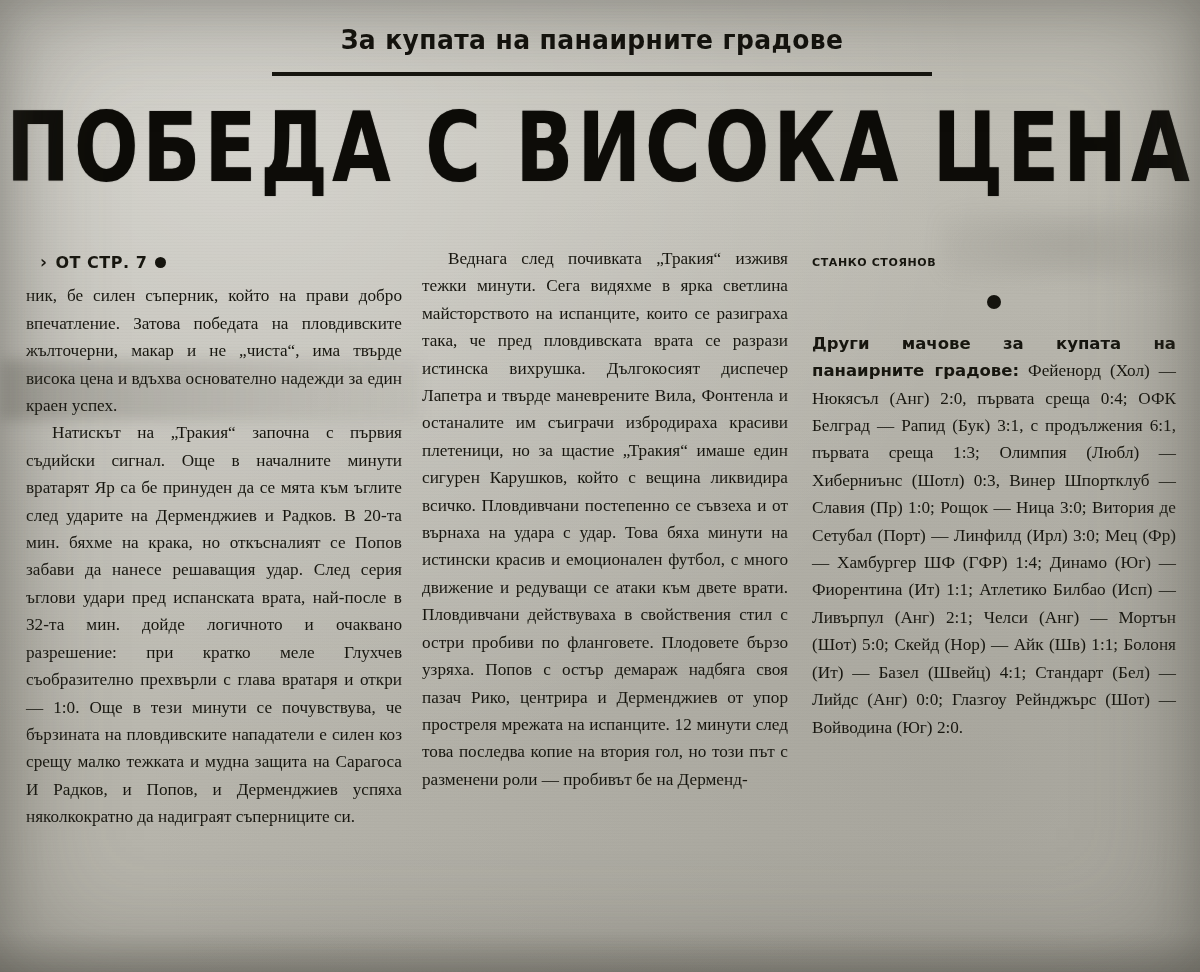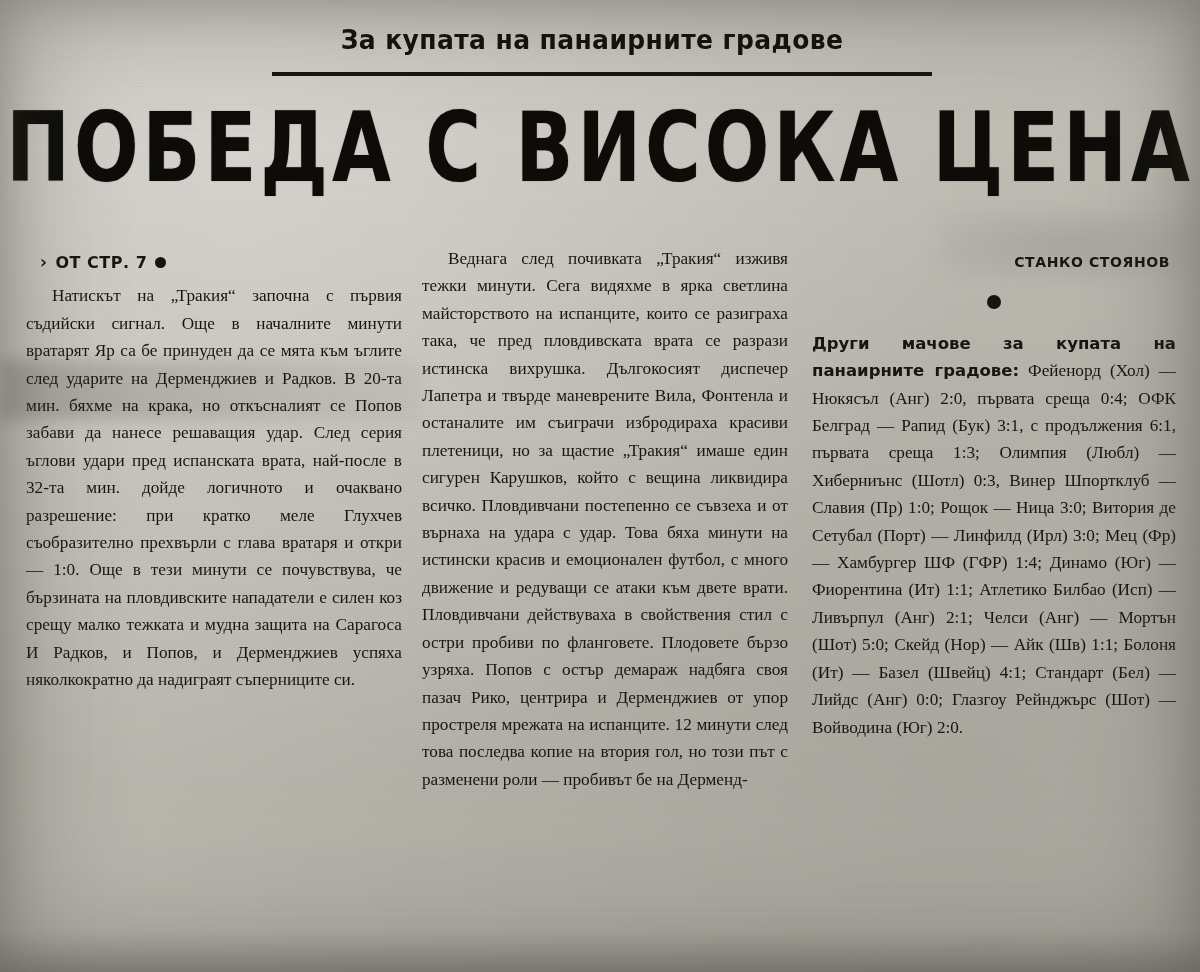--- a/index.html
+++ b/index.html
@@ -120,29 +120,28 @@
     display: inline-block;
     width: 11px; height: 11px;
     border-radius: 50%;
     background: #15140e;
   }
 
   p.para {
     margin: 0;
     text-indent: 0;
   }
-  p.para + p.para { margin-top: 8px; }
+  p.para + p.para { margin-top: 0; }
   p.indent { text-indent: 26px; }
 
   .byline {
     font-family: "DejaVu Sans", sans-serif;
     font-weight: 700;
-    font-size: 14px;
+    font-size: 11px;
     letter-spacing: 0.6px;
-    text-align: right;
     margin-top: 4px;
     padding-right: 6px;
   }
 
   .bullet-sep {
     text-align: center;
     margin: 14px 0 12px 0;
   }
   .bullet-sep span {
     display: inline-block;
@@ -201,20 +200,21 @@
   <div class="headline">ПОБЕДА С ВИСОКА ЦЕНА</div>
 
   <div class="columns">
 
     <div class="col col-1">
       <div class="from-line">
         <span class="arrow">›</span>
         <span>ОТ СТР. 7</span>
         <span class="dot-inline"></span>
       </div>
+      <p class="para">ник, бе силен съперник, който на прави добро впечатление. Затова победата на пловдивските жълточерни, макар и не „чиста“, има твърде висока цена и вдъхва основателно надежди за един краен успех.</p>
       <p class="para indent">Натискът на „Тракия“ започна с първия съдийски сигнал. Още в началните минути вратарят Яр са бе принуден да се мята към ъглите след ударите на Дерменджиев и Радков. В 20-та мин. бяхме на крака, но откъсналият се Попов забави да нанесе решаващия удар. След серия ъглови удари пред испанската врата, най-после в 32-та мин. дойде логичното и очаквано разрешение: при кратко меле Глухчев съобразително прехвърли с глава вратаря и откри — 1:0. Още в тези минути се почувствува, че бързината на пловдивските нападатели е силен коз срещу малко тежката и мудна защита на Сарагоса И Радков, и Попов, и Дерменджиев успяха няколкократно да надиграят съперниците си.</p>
     </div>
 
     <div class="col col-2">
       <p class="para indent">Веднага след почивката „Тракия“ изживя тежки минути. Сега видяхме в ярка светлина майсторството на испанците, които се разиграха така, че пред пловдивската врата се разрази истинска вихрушка. Дългокосият диспечер Лапетра и твърде маневрените Вила, Фонтенла и останалите им съиграчи избродираха красиви плетеници, но за щастие „Тракия“ имаше един сигурен Карушков, който с вещина ликвидира всичко. Пловдивчани постепенно се съвзеха и от върнаха на удара с удар. Това бяха минути на истински красив и емоционален футбол, с много движение и редуващи се атаки към двете врати. Пловдивчани действуваха в свойствения стил с остри пробиви по фланговете. Плодовете бързо узряха. Попов с остър демараж надбяга своя пазач Рико, центрира и Дерменджиев от упор простреля мрежата на испанците. 12 минути след това последва копие на втория гол, но този път с разменени роли — пробивът бе на Дерменд-</p>
     </div>
 
     <div class="col col-3">
       <div class="byline">СТАНКО СТОЯНОВ</div>
       <div class="bullet-sep"><span></span></div>

